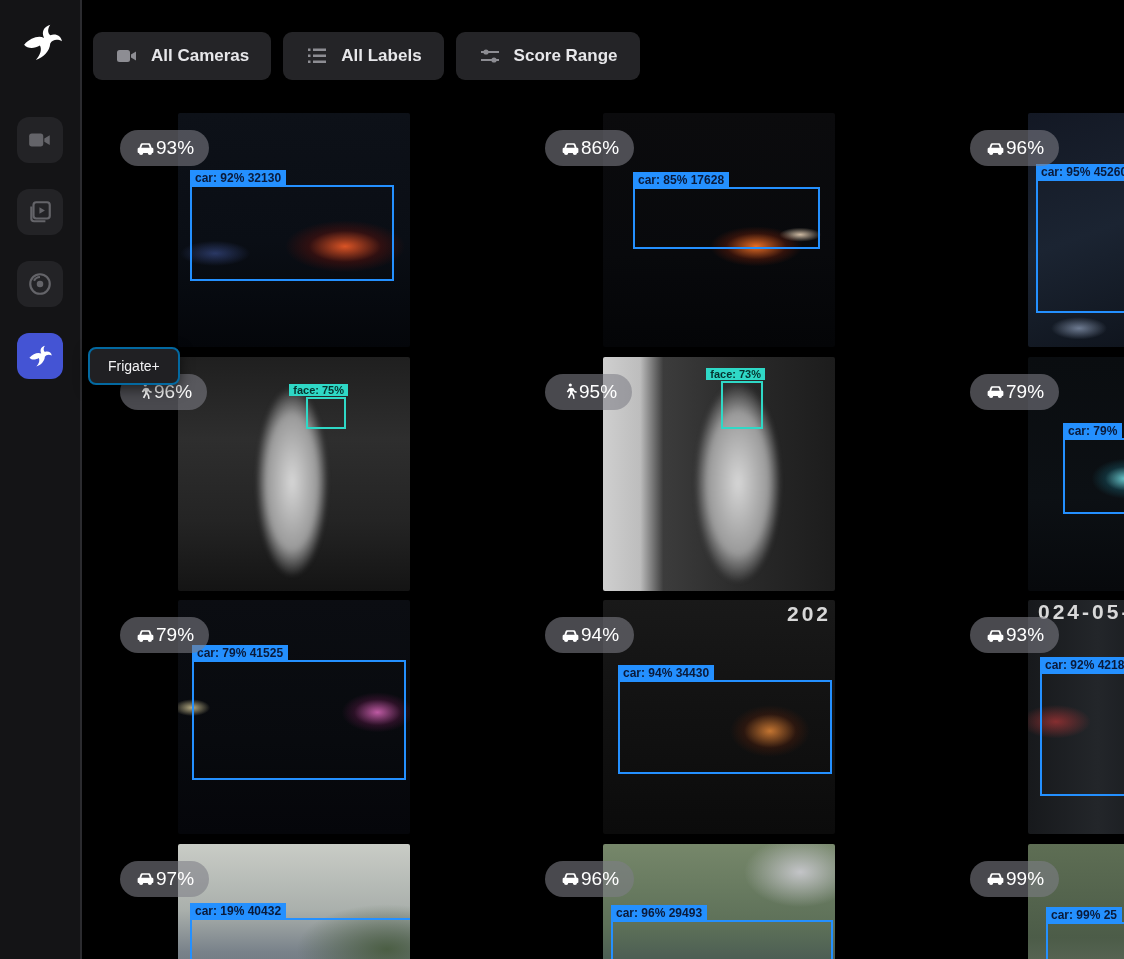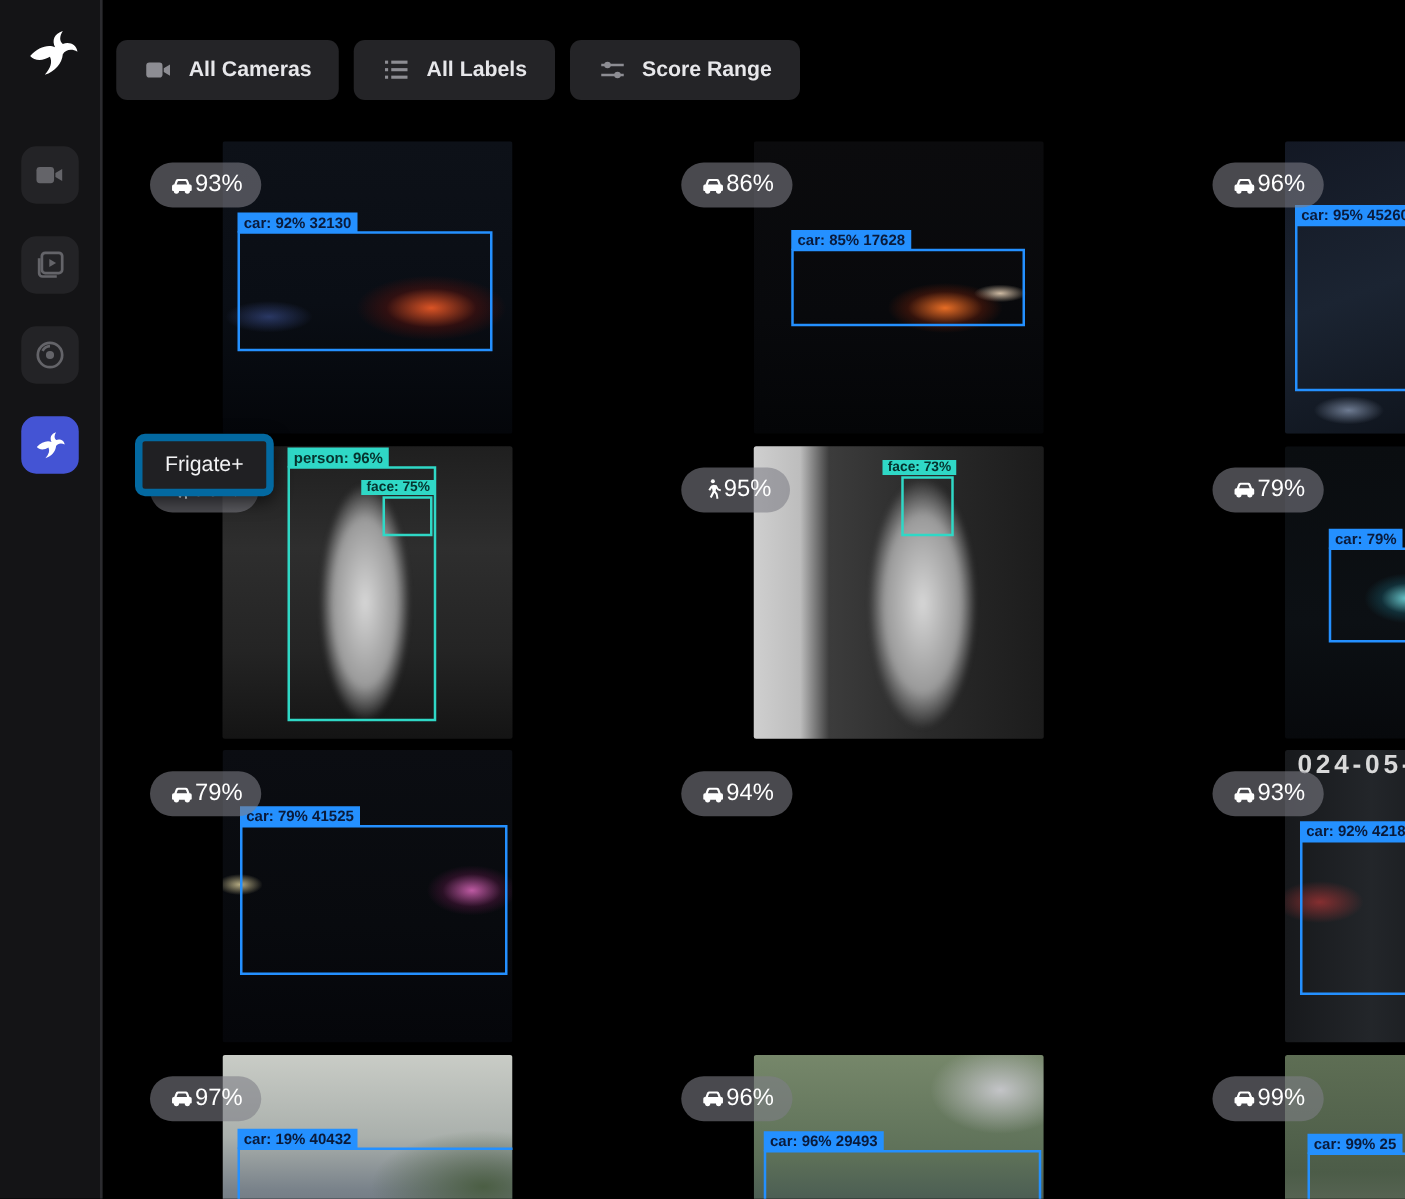--- a/index.html
+++ b/index.html
@@ -8,22 +8,22 @@
   .sidebar{position:absolute;left:0;top:0;width:80px;height:959px;background:#141416;
     border-right:2px solid #2b2b2f;z-index:20;}
   .logo{position:absolute;left:20px;top:20px;width:44px;height:44px;}
   .navbtn{position:absolute;left:17px;width:46px;height:46px;border-radius:12px;
     background:#232326;display:flex;align-items:center;justify-content:center;cursor:pointer;}
   .navbtn svg{opacity:.55}
   .navbtn.active{background:#4454d4;}
   .navbtn.active svg{opacity:1}
   
   .tooltip{position:absolute;left:88px;top:347px;z-index:50;background:#202023;
-    border:6px solid #0369a1;border-radius:8px;padding:9px 18px;color:#f2f2f4;
-    font-size:17px;box-shadow:0 4px 14px rgba(0,0,0,.6);margin-left:20px;}
+    border:2px solid #0369a1;border-radius:8px;padding:9px 18px;color:#f2f2f4;
+    font-size:14px;box-shadow:0 4px 14px rgba(0,0,0,.6);}
   
   .filters{position:absolute;left:93px;top:32px;display:flex;gap:12px;z-index:10;}
   .fbtn{height:48px;background:#242427;border-radius:9px;display:flex;align-items:center;
     gap:12px;padding:0 22px;color:#e7e7ea;font-size:17px;font-weight:700;cursor:pointer;}
   .fbtn svg{flex:0 0 auto}
   
   .grid{position:absolute;left:110px;top:113px;display:grid;
     grid-template-columns:repeat(3,425px);grid-auto-rows:243.5px;z-index:1;}
   .cell{position:relative;}
   .thumb{position:absolute;left:68px;top:0;width:232px;height:234px;overflow:hidden;
@@ -151,21 +151,21 @@
     <div class="badge">
       <svg viewBox="0 0 24 24" width="21" height="21">
           <path d="M5 11l1.3-3.5A2 2 0 0 1 8.2 6h7.6a2 2 0 0 1 1.9 1.5L19 11h.5A1.5 1.5 0 0 1 21 12.5V16a1 1 0 0 1-1 1h-.6a2.4 2.4 0 0 1-4.8 0H9.4a2.4 2.4 0 0 1-4.8 0H4a1 1 0 0 1-1-1v-3.5A1.5 1.5 0 0 1 4.5 11H5zm2.2 0h9.6l-1-2.7a.7.7 0 0 0-.66-.45H8.86a.7.7 0 0 0-.66.45L7.2 11z" fill="#fff"></path>
         </svg>
       <span>93%</span>
     </div>
   </div>
 
   <div class="cell">
     <div class="thumb bg-r1c2">
-      <div class="bbox blue" style="left:30px;top:86px;width:183px;height:58px">
+      <div class="bbox blue" style="left:30px;top:74px;width:183px;height:58px">
         <span class="blabel blue">car: 85% 17628</span>
       </div>
     </div>
     <div class="badge">
       <svg viewBox="0 0 24 24" width="21" height="21">
           <path d="M5 11l1.3-3.5A2 2 0 0 1 8.2 6h7.6a2 2 0 0 1 1.9 1.5L19 11h.5A1.5 1.5 0 0 1 21 12.5V16a1 1 0 0 1-1 1h-.6a2.4 2.4 0 0 1-4.8 0H9.4a2.4 2.4 0 0 1-4.8 0H4a1 1 0 0 1-1-1v-3.5A1.5 1.5 0 0 1 4.5 11H5zm2.2 0h9.6l-1-2.7a.7.7 0 0 0-.66-.45H8.86a.7.7 0 0 0-.66.45L7.2 11z" fill="#fff"></path>
         </svg>
       <span>86%</span>
     </div>
   </div>
@@ -180,23 +180,20 @@
       <svg viewBox="0 0 24 24" width="21" height="21">
           <path d="M5 11l1.3-3.5A2 2 0 0 1 8.2 6h7.6a2 2 0 0 1 1.9 1.5L19 11h.5A1.5 1.5 0 0 1 21 12.5V16a1 1 0 0 1-1 1h-.6a2.4 2.4 0 0 1-4.8 0H9.4a2.4 2.4 0 0 1-4.8 0H4a1 1 0 0 1-1-1v-3.5A1.5 1.5 0 0 1 4.5 11H5zm2.2 0h9.6l-1-2.7a.7.7 0 0 0-.66-.45H8.86a.7.7 0 0 0-.66.45L7.2 11z" fill="#fff"></path>
         </svg>
       <span>96%</span>
     </div>
   </div>
 
   <div class="cell">
     <div class="thumb bg-r2c1">
       <div class="figure" style="left:78px;top:30px;width:72px;height:190px"></div>
-      <div class="bbox cyan" style="left:52px;top:16px;width:115px;height:200px">
-        <span class="blabel cyan">person: 96%</span>
-      </div>
       <div class="facebox" style="left:128px;top:40px;width:36px;height:28px">
         <span class="flabel">face: 75%</span>
       </div>
     </div>
     <div class="badge">
       <svg viewBox="0 0 24 24" width="19" height="19" fill="#fff">
           <circle cx="13" cy="3.8" r="2"></circle>
           <path d="M13.6 7.2l-2.5 1.1-2.6 4 1.7 1 1.9-2.7.7 3.4-2.9 5.6 1.9 1 2.7-5.2 1.5 2.1.7 4.1 1.9-.3-.8-4.9-2-2.7.5-2.7 1.6 1.8 2.8 1 .6-1.7-2.7-1.1-1.7-3.2z"></path>
         </svg>
       <span>96%</span>
@@ -241,20 +238,26 @@
     </div>
     <div class="badge">
       <svg viewBox="0 0 24 24" width="21" height="21">
           <path d="M5 11l1.3-3.5A2 2 0 0 1 8.2 6h7.6a2 2 0 0 1 1.9 1.5L19 11h.5A1.5 1.5 0 0 1 21 12.5V16a1 1 0 0 1-1 1h-.6a2.4 2.4 0 0 1-4.8 0H9.4a2.4 2.4 0 0 1-4.8 0H4a1 1 0 0 1-1-1v-3.5A1.5 1.5 0 0 1 4.5 11H5zm2.2 0h9.6l-1-2.7a.7.7 0 0 0-.66-.45H8.86a.7.7 0 0 0-.66.45L7.2 11z" fill="#fff"></path>
         </svg>
       <span>79%</span>
     </div>
   </div>
 
   <div class="cell">
+    <div class="thumb bg-r3c2">
+      <span class="ts" style="right:4px;top:2px">202</span>
+      <div class="bbox blue" style="left:15px;top:80px;width:210px;height:90px">
+        <span class="blabel blue">car: 94% 34430</span>
+      </div>
+    </div>
     <div class="badge">
       <svg viewBox="0 0 24 24" width="21" height="21">
           <path d="M5 11l1.3-3.5A2 2 0 0 1 8.2 6h7.6a2 2 0 0 1 1.9 1.5L19 11h.5A1.5 1.5 0 0 1 21 12.5V16a1 1 0 0 1-1 1h-.6a2.4 2.4 0 0 1-4.8 0H9.4a2.4 2.4 0 0 1-4.8 0H4a1 1 0 0 1-1-1v-3.5A1.5 1.5 0 0 1 4.5 11H5zm2.2 0h9.6l-1-2.7a.7.7 0 0 0-.66-.45H8.86a.7.7 0 0 0-.66.45L7.2 11z" fill="#fff"></path>
         </svg>
       <span>94%</span>
     </div>
   </div>
 
   <div class="cell">
     <div class="thumb bg-r3c3">

